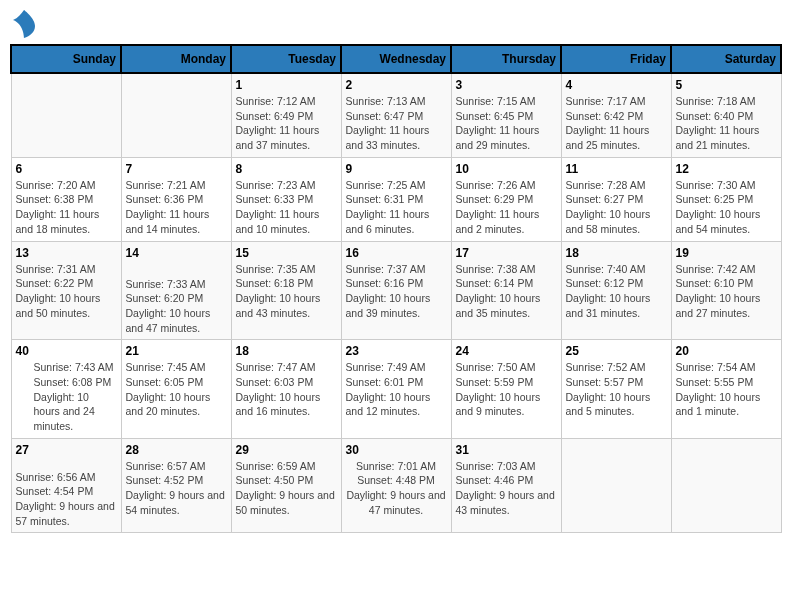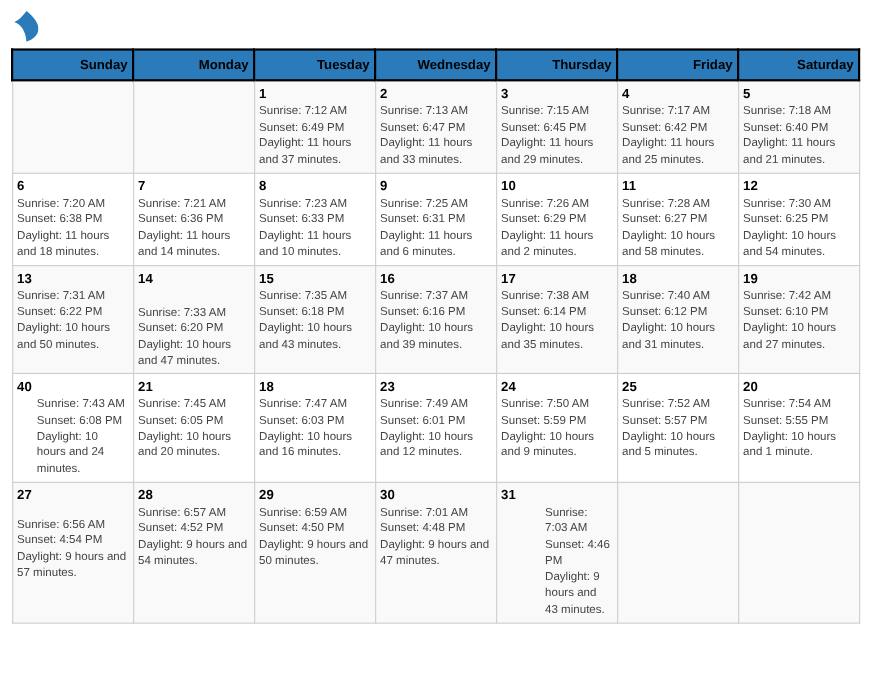--- a/index.html
+++ b/index.html
@@ -296,27 +296,27 @@
 Daylight: 9 hours and 54 minutes.</div>
         </td>
         <td>
           <span class="day-num">29</span>
           <div class="day-detail" style="white-space: pre-line;">Sunrise: 6:59 AM
 Sunset: 4:50 PM
 Daylight: 9 hours and 50 minutes.</div>
         </td>
         <td>
           <span class="day-num">30</span>
-          <div class="day-detail" style="white-space: pre-line;">Sunrise: 7:01 AM
+          <div class="day-detail" style="white-space: pre-line; text-align: center;">Sunrise: 7:01 AM
 Sunset: 4:48 PM
 Daylight: 9 hours and 47 minutes.</div>
         </td>
         <td>
           <span class="day-num">31</span>
-          <div class="day-detail" style="white-space: pre-line; margin-left: 40px;">Sunrise: 7:03 AM
+          <div class="day-detail" style="white-space: pre-line;">Sunrise: 7:03 AM
 Sunset: 4:46 PM
 Daylight: 9 hours and 43 minutes.</div>
         </td>
         <td class="empty-cell"></td>
         <td class="empty-cell"></td>
       </tr>
     </tbody>
 </table>
 
 </body></html>

